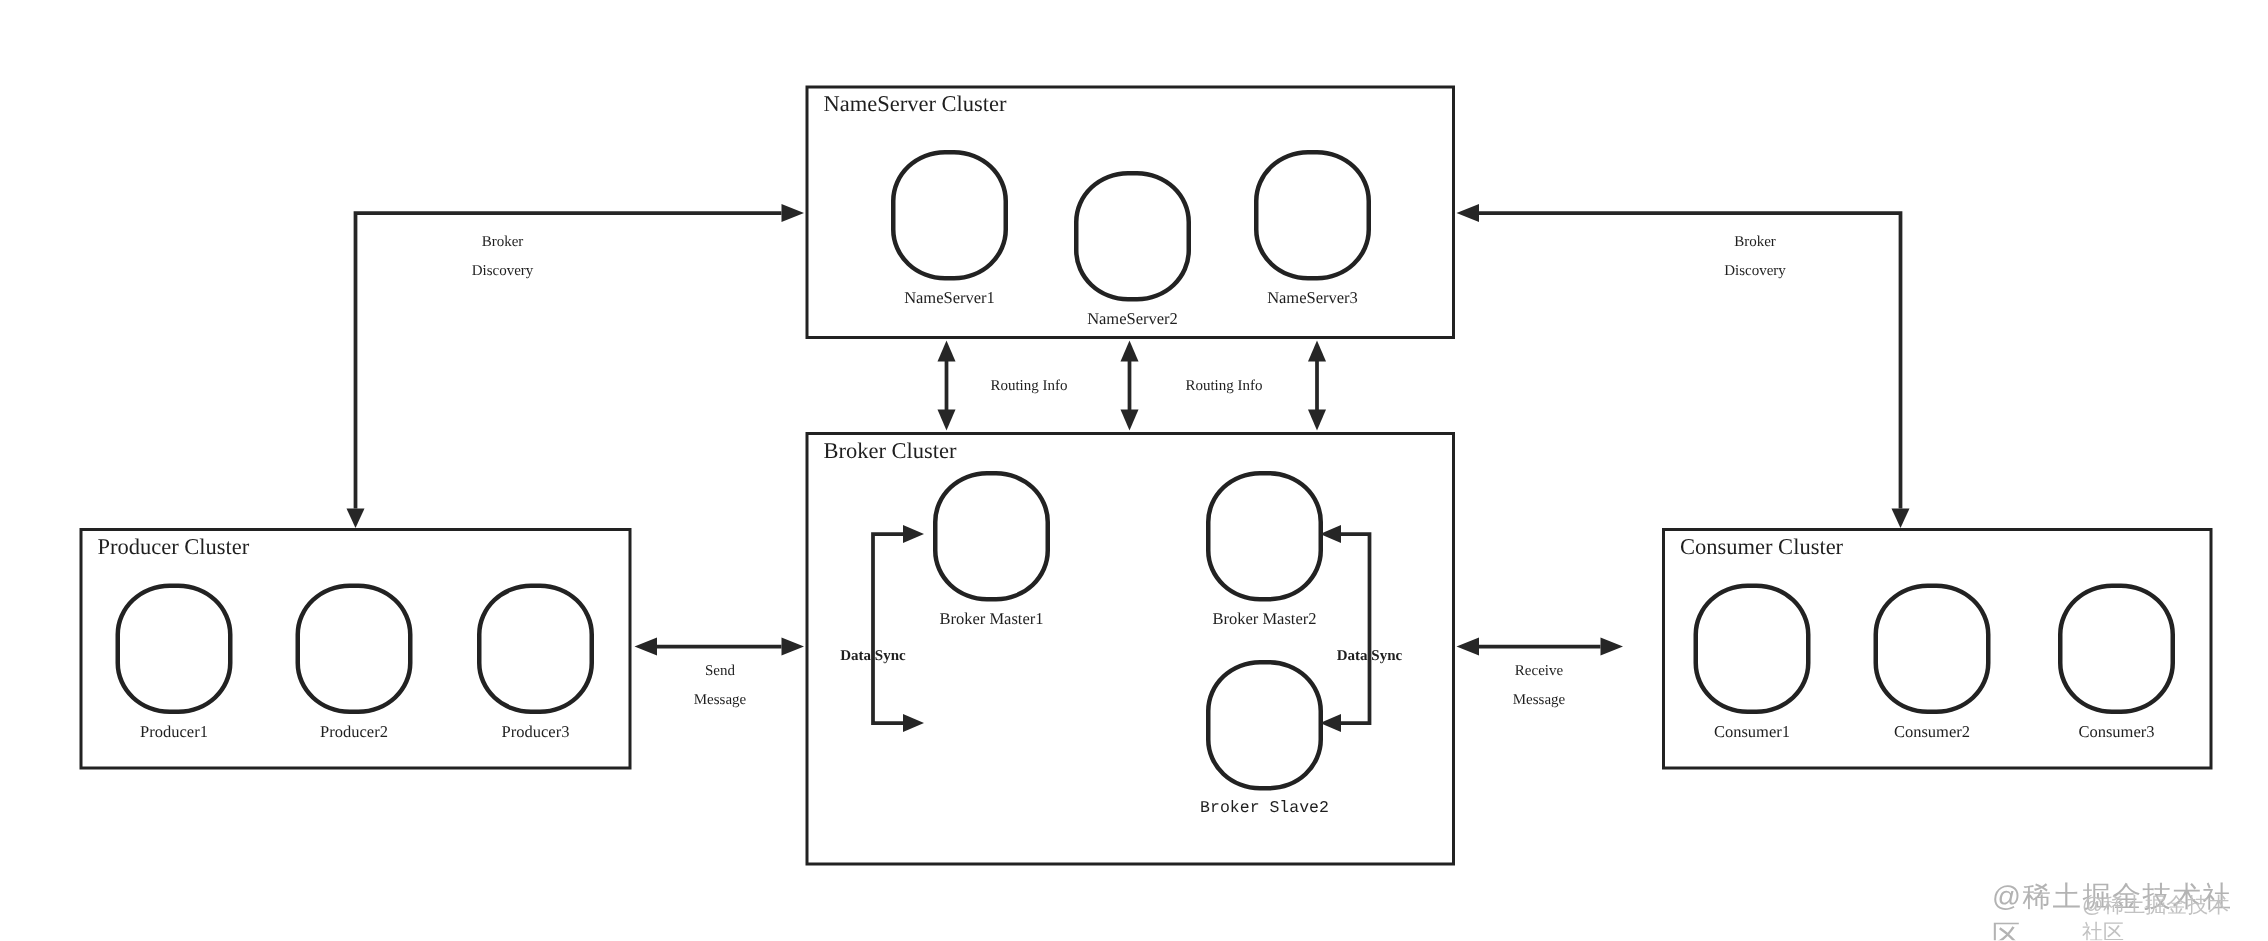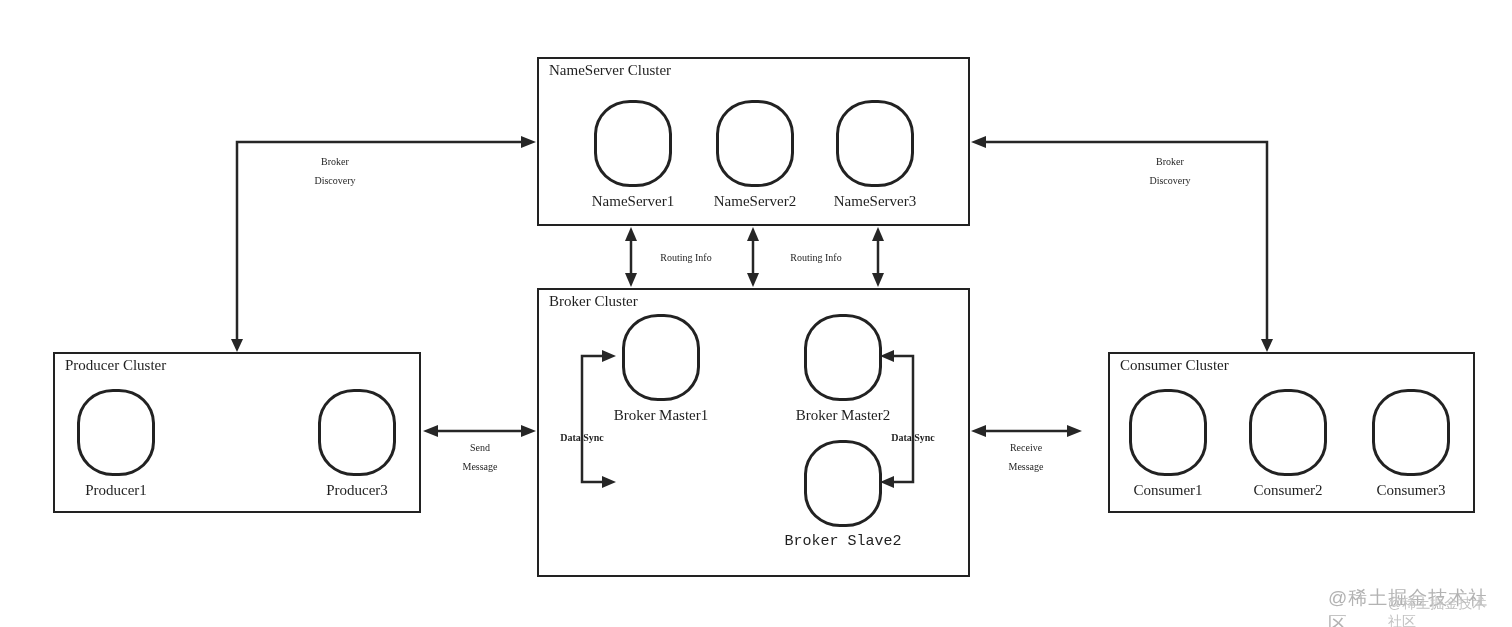--- a/index.html
+++ b/index.html
@@ -34,21 +34,21 @@
     width: 78px;
     height: 87px;
     margin: 0 auto;
     border: 3px solid #222222;
     border-radius: 36px / 34px;
     background: #ffffff;
     box-sizing: border-box;
   }
   .node-label {
     margin-top: 6px;
-    font-size: 15px;
+    font-size: 11px;
     white-space: nowrap;
   }
   .edge-label {
     position: absolute;
     font-size: 10px;
     line-height: 19px;
     text-align: center;
     white-space: nowrap;
   }
   .edge-label.bold { font-weight: bold; }
@@ -85,21 +85,21 @@
 <body>
 
 <div class="stage">
 
   <div class="cluster-box" style="left:537px; top:57px; width:433px; height:169px;">
     <span class="cluster-title">NameServer Cluster</span>
     <div class="node" style="left:24px; top:41px;">
       <div class="squircle"></div>
       <div class="node-label">NameServer1</div>
     </div>
-    <div class="node" style="left:146px; top:41px;">
+    <div class="node" style="left:146px; top:55px;">
       <div class="squircle"></div>
       <div class="node-label">NameServer2</div>
     </div>
     <div class="node" style="left:266px; top:41px;">
       <div class="squircle"></div>
       <div class="node-label">NameServer3</div>
     </div>
   </div>
 
   <div class="cluster-box" style="left:537px; top:288px; width:433px; height:289px;">
@@ -116,20 +116,24 @@
       <div class="squircle"></div>
       <div class="node-label">Broker Slave2</div>
     </div>
   </div>
 
   <div class="cluster-box" style="left:53px; top:352px; width:368px; height:161px;">
     <span class="cluster-title">Producer Cluster</span>
     <div class="node" style="left:-9px; top:35px;">
       <div class="squircle"></div>
       <div class="node-label">Producer1</div>
+    </div>
+    <div class="node" style="left:111px; top:35px;">
+      <div class="squircle"></div>
+      <div class="node-label">Producer2</div>
     </div>
     <div class="node" style="left:232px; top:35px;">
       <div class="squircle"></div>
       <div class="node-label">Producer3</div>
     </div>
   </div>
 
   <div class="cluster-box" style="left:1083px; top:352px; width:367px; height:161px;margin-left:25px;">
     <span class="cluster-title">Consumer Cluster</span>
     <div class="node" style="left:-12px; top:35px;">

